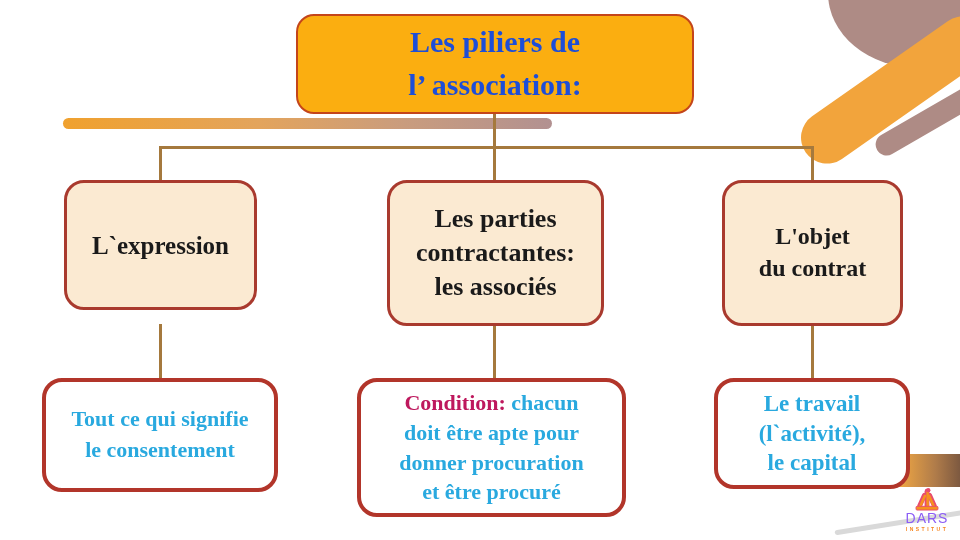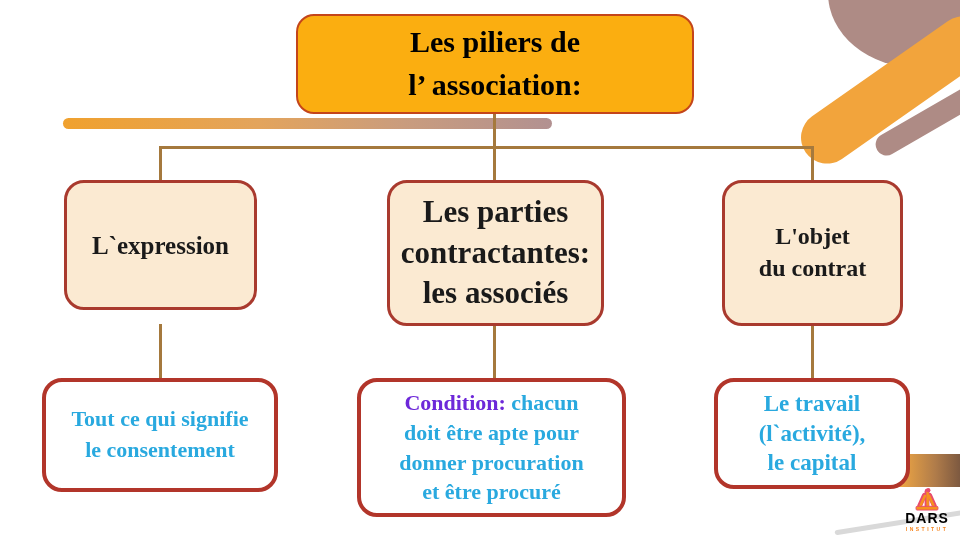--- a/index.html
+++ b/index.html
@@ -45,45 +45,45 @@
   .c-stem-b3{left:811px;top:324px;width:3px;height:56px;}
   
   .box{
     position:absolute;z-index:2;display:flex;align-items:center;justify-content:center;
     text-align:center;font-weight:bold;box-sizing:border-box;
   }
   .pre{white-space:pre-line;}
   .title-box{
     left:296px;top:14px;width:398px;height:100px;
     background:#fbae10;border:2px solid #c4451a;border-radius:18px;
-    font-size:30px;line-height:1.42;color:#000000;
+    font-size:30px;line-height:1.42;color:#1d4ed8;
   }
   .pillar{
     background:#fbead2;border:3px solid #a93a2e;border-radius:20px;
     color:#1a1a1a;line-height:1.32;
   }
   .pillar-1{left:64px;top:180px;width:193px;height:130px;font-size:25px;}
-  .pillar-2{left:387px;top:180px;width:217px;height:146px;font-size:31px;}
+  .pillar-2{left:387px;top:180px;width:217px;height:146px;font-size:26px;}
   .pillar-3{left:722px;top:180px;width:181px;height:146px;font-size:24px;}
   .detail{
     background:#ffffff;border:4px solid #b2352a;border-radius:20px;
     color:#29a9df;line-height:1.4;
   }
   .detail-1{left:42px;top:378px;width:236px;height:114px;font-size:22px;}
   .detail-2{left:357px;top:378px;width:269px;height:139px;font-size:22px;line-height:1.35;}
   .detail-3{left:714px;top:378px;width:196px;height:111px;font-size:23px;line-height:1.3;}
-  .cond-label{color:#6d28d9;}
+  .cond-label{color:#be185d;}
   
   .dars-logo{
     position:absolute;left:896px;top:487px;width:62px;height:50px;z-index:3;
     display:flex;flex-direction:column;align-items:center;
     font-family:"Liberation Sans","DejaVu Sans",sans-serif;
   }
   .dars-word{
-    font-size:14px;font-weight:bold;color:#000000;letter-spacing:1px;line-height:1;
+    font-size:14px;font-weight:normal;color:#8b5cf6;letter-spacing:1px;line-height:1;
   }
   .dars-sub{
     font-size:5px;font-weight:bold;color:#f6851f;letter-spacing:2.5px;line-height:1.6;
   }
 </style>
 </head>
 <body>
 
 <div class="slide">
 

